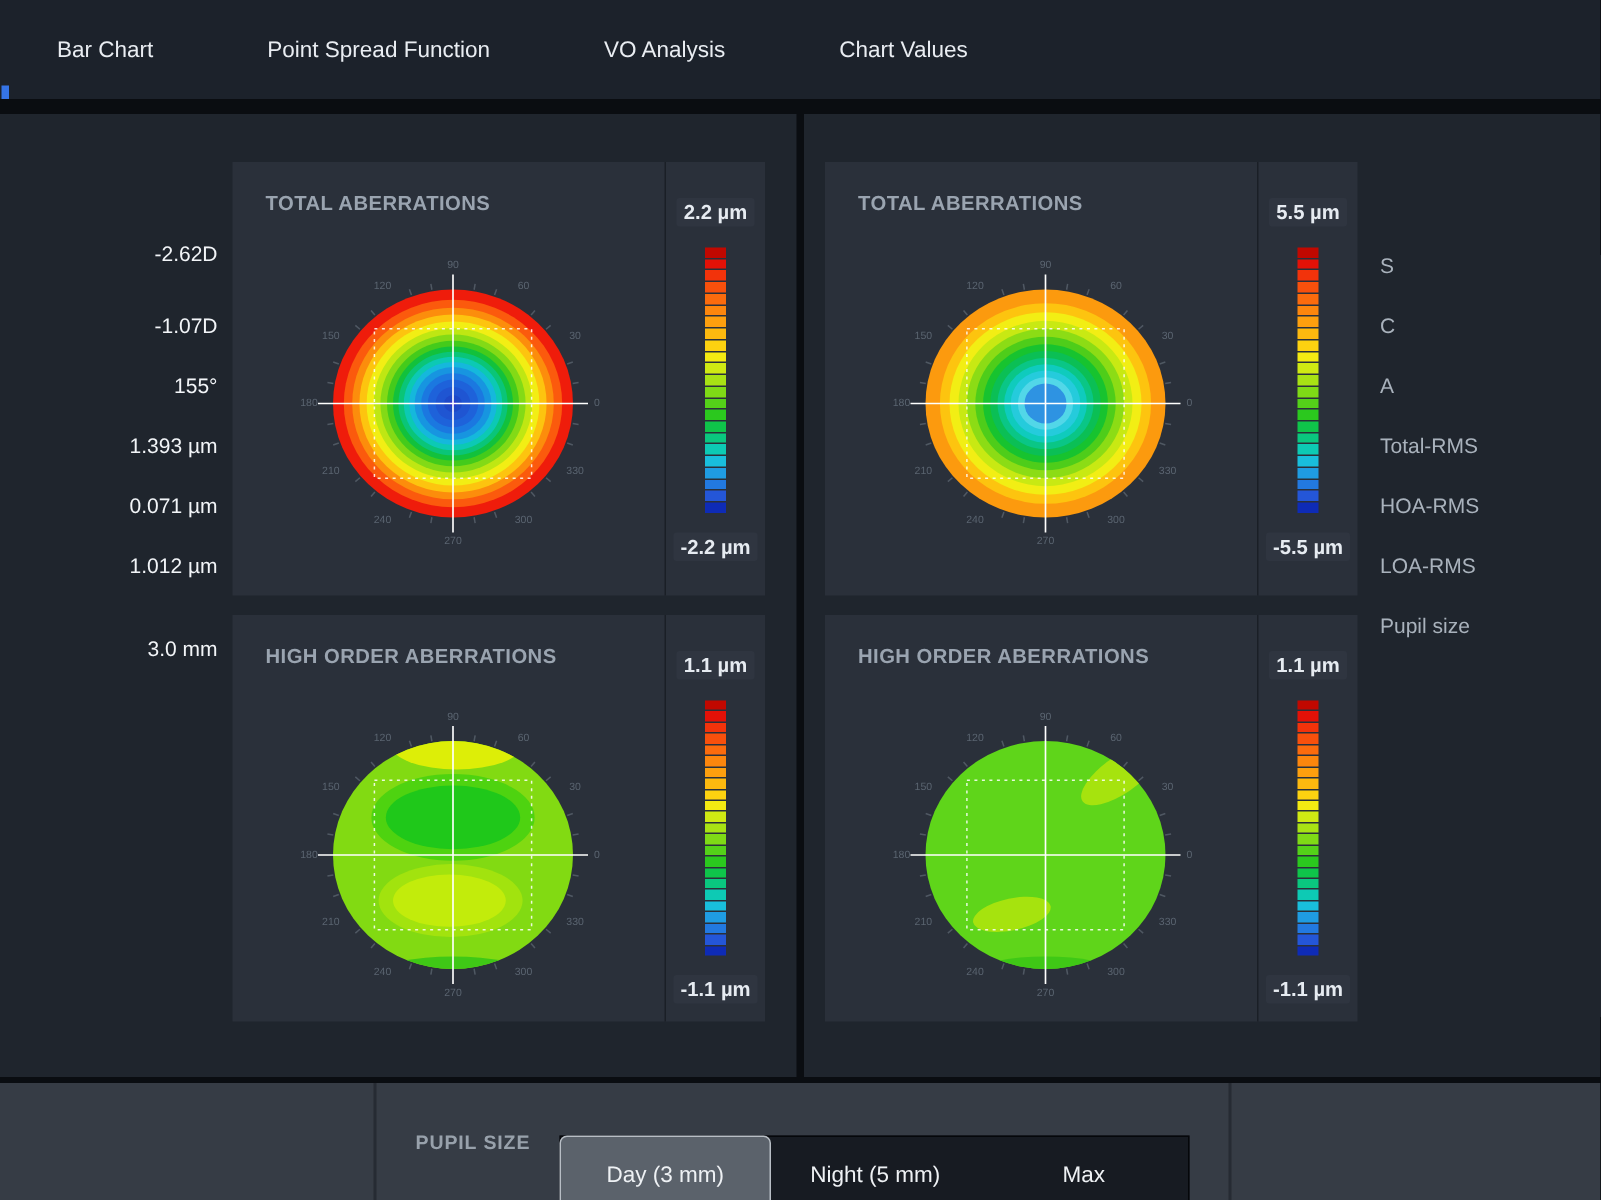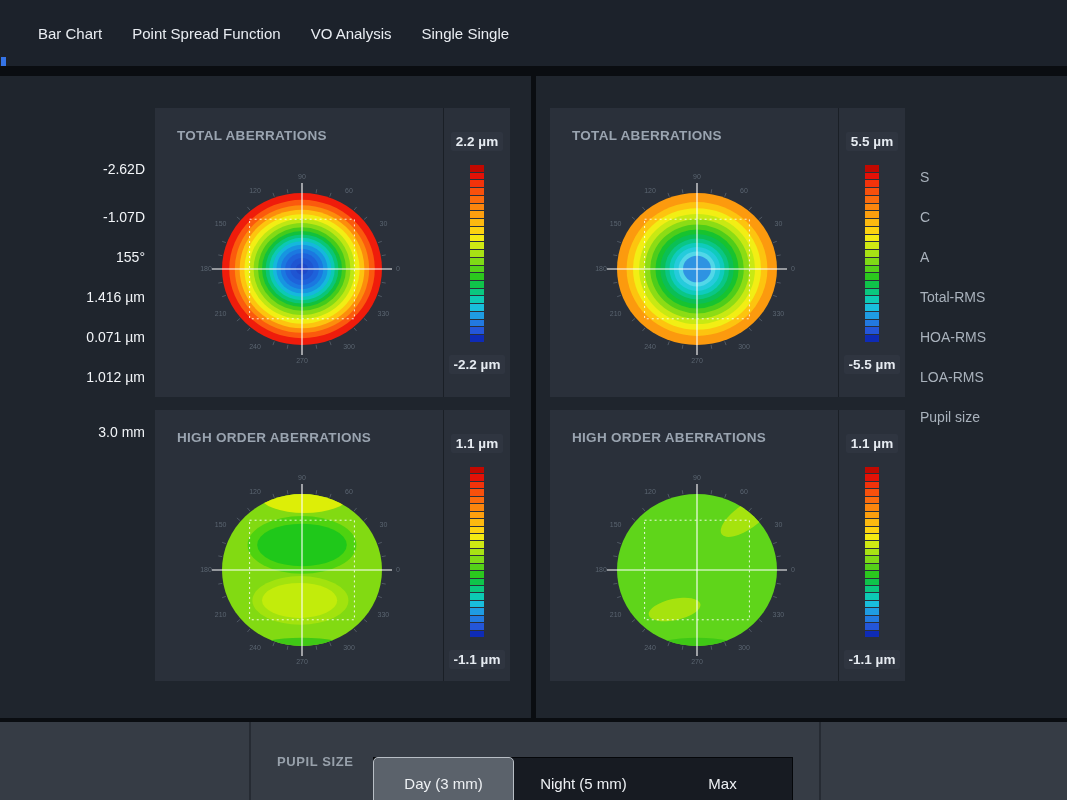--- a/index.html
+++ b/index.html
@@ -3,21 +3,21 @@
 <meta charset="utf-8">
 <style>
   html,body{margin:0;padding:0;}
   body{
     width:1067px;height:800px;position:relative;overflow:hidden;
     background:#0a0d11;font-family:"Liberation Sans",sans-serif;
     -webkit-font-smoothing:antialiased;
   }
   
   .nav{position:absolute;top:0;left:0;width:1067px;height:66px;background:#1c222b;
-       display:flex;align-items:center;padding-left:38px;gap:30px;box-sizing:border-box;}
+       display:flex;align-items:center;padding-left:38px;gap:76px;box-sizing:border-box;}
   .nav-tab{color:#e9edf2;font-size:15px;cursor:default;white-space:nowrap;}
   .nav-indicator{position:absolute;left:1px;top:57px;width:5px;height:9px;}
   
   .main{position:absolute;top:76px;left:0;width:1067px;height:642px;display:flex;}
   .col{background:#1f252d;position:relative;height:642px;}
   .col-left{width:531px;}
   .col-gap{width:5px;background:#0a0d11;}
   .col-right{flex:1;}
   
   .m-row{position:absolute;height:20px;line-height:20px;font-size:14px;white-space:nowrap;}
@@ -54,32 +54,32 @@
   .pupil-btn.selected{background:#5b626b;border:1px solid #b8bec5;border-radius:5px;
              margin:-1px 0 -1px -1px;width:142px;}
 </style>
 </head>
 <body>
 
 <div class="nav">
   <div class="nav-tab">Bar Chart</div>
   <div class="nav-tab">Point Spread Function</div>
   <div class="nav-tab">VO Analysis</div>
-  <div class="nav-tab">Single Single</div>
+  <div class="nav-tab">Chart Values</div>
   <div class="nav-indicator" style="background: rgb(53, 116, 230);"></div>
 </div>
 
 <div class="main">
 
   <div class="col col-left">
 
     <div class="m-row m-value" style="top:83px">-2.62D</div>
     <div class="m-row m-value" style="top:131px">-1.07D</div>
     <div class="m-row m-value" style="top:171px">155°</div>
-    <div class="m-row m-value" style="top:211px">1.416 µm</div>
+    <div class="m-row m-value" style="top:211px">1.393 µm</div>
     <div class="m-row m-value" style="top:251px">0.071 µm</div>
     <div class="m-row m-value" style="top:291px">1.012 µm</div>
     <div class="m-row m-value" style="top:346px">3.0 mm</div>
 
     <div class="panel panel-top">
       <div class="map-area">
         <div class="panel-title">TOTAL ABERRATIONS</div>
         <svg class="map-svg" width="287" height="289" viewBox="0 0 287 289">
             <defs>
               <clipPath id="clip-total_left-0">

